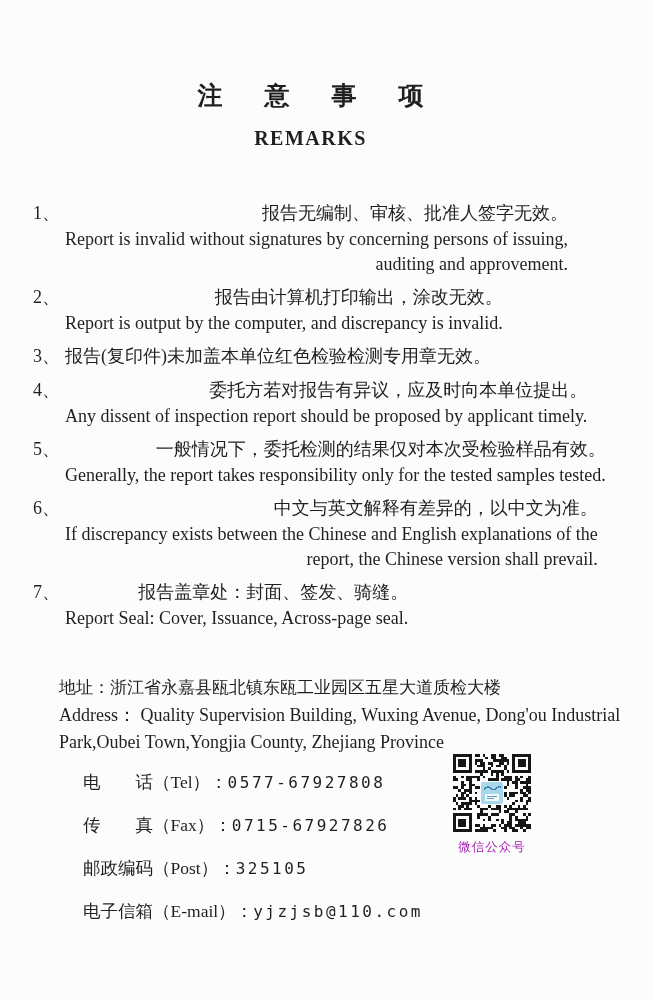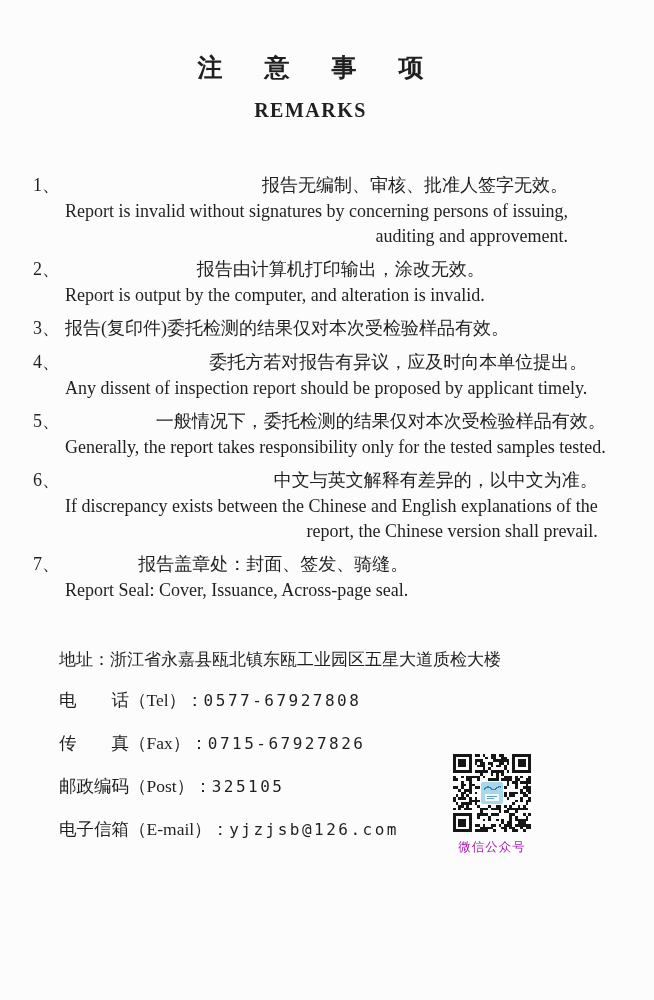--- a/index.html
+++ b/index.html
@@ -4,21 +4,21 @@
 <style>
   html,body{margin:0;padding:0;background:#e8e8e8;}
   .page{
     position:relative;
     width:654px;height:1000px;
     margin:0 auto;
     background:#fcfcfc;
     color:#1f1f1f;
     font-family:"Liberation Serif","DejaVu Serif",serif;
     box-sizing:border-box;
-    padding:52px 14px 0 33px;
+    padding:80px 14px 0 33px;
     overflow:hidden;
   }
   .header{text-align:center;padding-right:52px;}
   .title-cn{
     margin:0;
     font-size:25px;font-weight:700;
     letter-spacing:42px;text-indent:42px;
     line-height:32px;white-space:nowrap;
   }
   .title-en{
@@ -29,21 +29,21 @@
   .items{margin:49px 0 0;padding:0;list-style:none;}
   .item{display:flex;margin-bottom:7px;}
   .num{flex:none;width:32px;font-size:18px;line-height:27px;}
   .item-text{min-width:0;text-align:right;}
   .cn-line{font-size:18px;line-height:27px;white-space:nowrap;}
   .en-line{font-size:18px;line-height:25px;white-space:nowrap;}
   .contact{margin:43px 0 0 26px;}
   .addr-cn{font-size:17px;line-height:28px;white-space:nowrap;}
   .addr-en{font-size:18px;line-height:27px;white-space:nowrap;}
   .contact-rows{margin-top:13px;}
-  .contact-row{margin-bottom:16px;line-height:27px;white-space:nowrap;}
+  .contact-row{margin-bottom:16px;line-height:27px;white-space:nowrap;margin-left:24px;}
   .row-label{font-size:17.5px;}
   .row-value{
     font-family:"DejaVu Sans Mono","Liberation Mono",monospace;
     font-size:16px;letter-spacing:2.5px;
   }
   .qr{position:absolute;left:453px;top:754px;width:78px;height:78px;}
   .qr svg{display:block;width:78px;height:78px;shape-rendering:crispEdges;}
   .qr-caption{
     position:absolute;left:447px;top:839px;width:90px;
     text-align:center;font-size:12.5px;letter-spacing:1px;color:#a21caf;
@@ -66,28 +66,28 @@
         <div class="cn-line">报告无编制、审核、批准人签字无效。</div>
       <div class="en-line">Report is invalid without signatures by concerning persons of issuing,</div>
           <div class="en-line">auditing and approvement.</div>
         </div>
     </div>
 
     <div class="item">
       <span class="num">2、</span>
       <div class="item-text">
         <div class="cn-line">报告由计算机打印输出，涂改无效。</div>
-      <div class="en-line">Report is output by the computer, and alteration is invalid.</div>
+      <div class="en-line">Report is output by the computer, and discrepancy is invalid.</div>
         </div>
     </div>
 
     <div class="item">
       <span class="num">3、</span>
       <div class="item-text">
-        <div class="cn-line">报告(复印件)委托检测的结果仅对本次受检验样品有效。</div>
+        <div class="cn-line">报告(复印件)未加盖本单位红色检验检测专用章无效。</div>
         </div>
     </div>
 
     <div class="item">
       <span class="num">4、</span>
       <div class="item-text">
         <div class="cn-line">委托方若对报告有异议，应及时向本单位提出。</div>
       <div class="en-line">Any dissent of inspection report should be proposed by applicant timely.</div>
         </div>
     </div>
@@ -113,35 +113,39 @@
       <span class="num">7、</span>
       <div class="item-text">
         <div class="cn-line">报告盖章处：封面、签发、骑缝。</div>
       <div class="en-line">Report Seal: Cover, Issuance, Across-page seal.</div>
         </div>
     </div>
   </div>
 
   <div class="contact">
     <div class="addr-cn">地址：浙江省永嘉县瓯北镇东瓯工业园区五星大道质检大楼</div>
+    <div id="addr-en-root">
+        <div class="addr-en">Address：  Quality Supervision Building, Wuxing Avenue, Dong'ou Industrial</div>
+        <div class="addr-en">Park,Oubei Town,Yongjia County, Zhejiang Province</div>
+      </div>
     <div class="contact-rows" id="rows-root">
     <div class="contact-row">
       <span class="row-label">电　　话（Tel）：</span><span class="row-value">0577-67927808</span>
     </div>
 
     <div class="contact-row">
       <span class="row-label">传　　真（Fax）：</span><span class="row-value">0715-67927826</span>
     </div>
 
     <div class="contact-row">
       <span class="row-label">邮政编码（Post）：</span><span class="row-value">325105</span>
     </div>
 
     <div class="contact-row">
-      <span class="row-label">电子信箱（E-mail）：</span><span class="row-value">yjzjsb@126.com</span>
+      <span class="row-label">电子信箱（E-mail）：</span><span class="row-value">yjzjsb@110.com</span>
     </div>
   </div>
   </div>
 
   <div class="qr">
     <svg viewBox="0 0 29 29" xmlns="http://www.w3.org/2000/svg">
         <rect x="0" y="0" width="29" height="29" fill="#fdfdfd"></rect>
         <rect x="8" y="0" width="1" height="1" fill="#161616"></rect>
         <rect x="9" y="0" width="1" height="1" fill="#161616"></rect>
         <rect x="11" y="0" width="1" height="1" fill="#161616"></rect>

